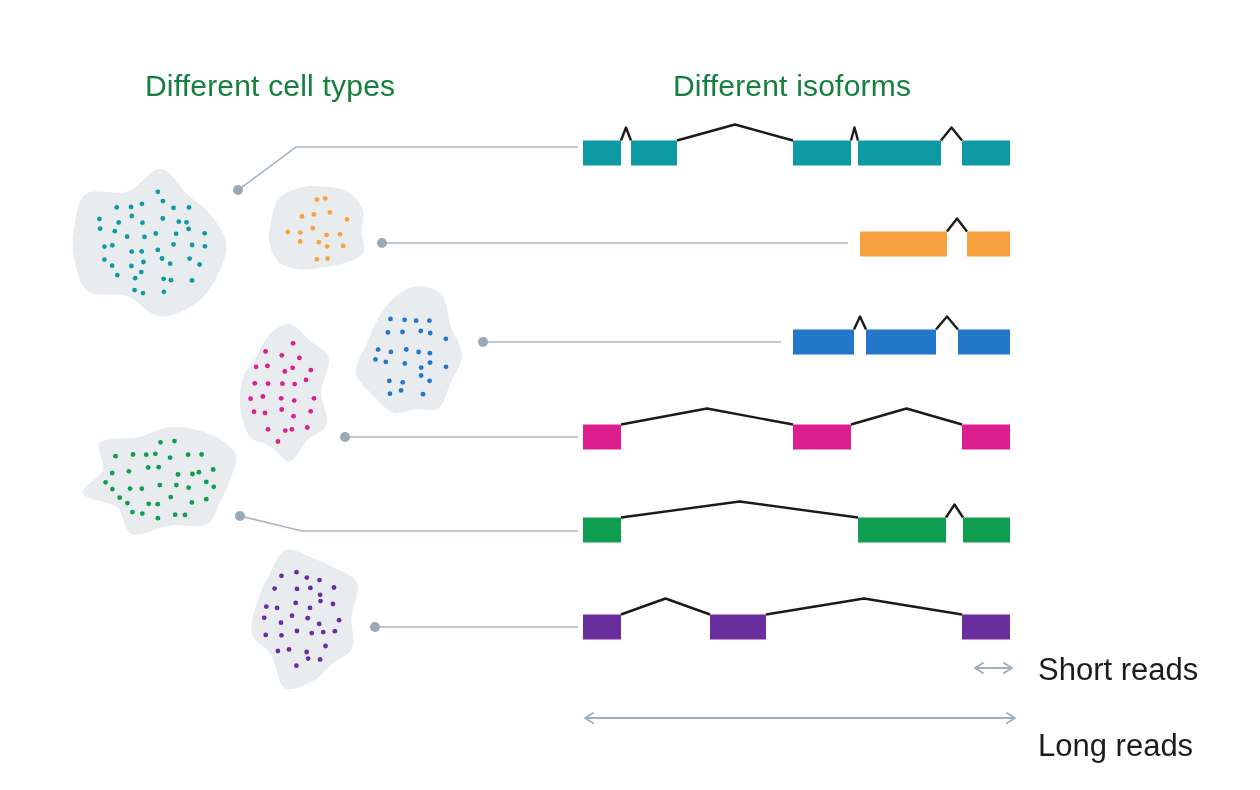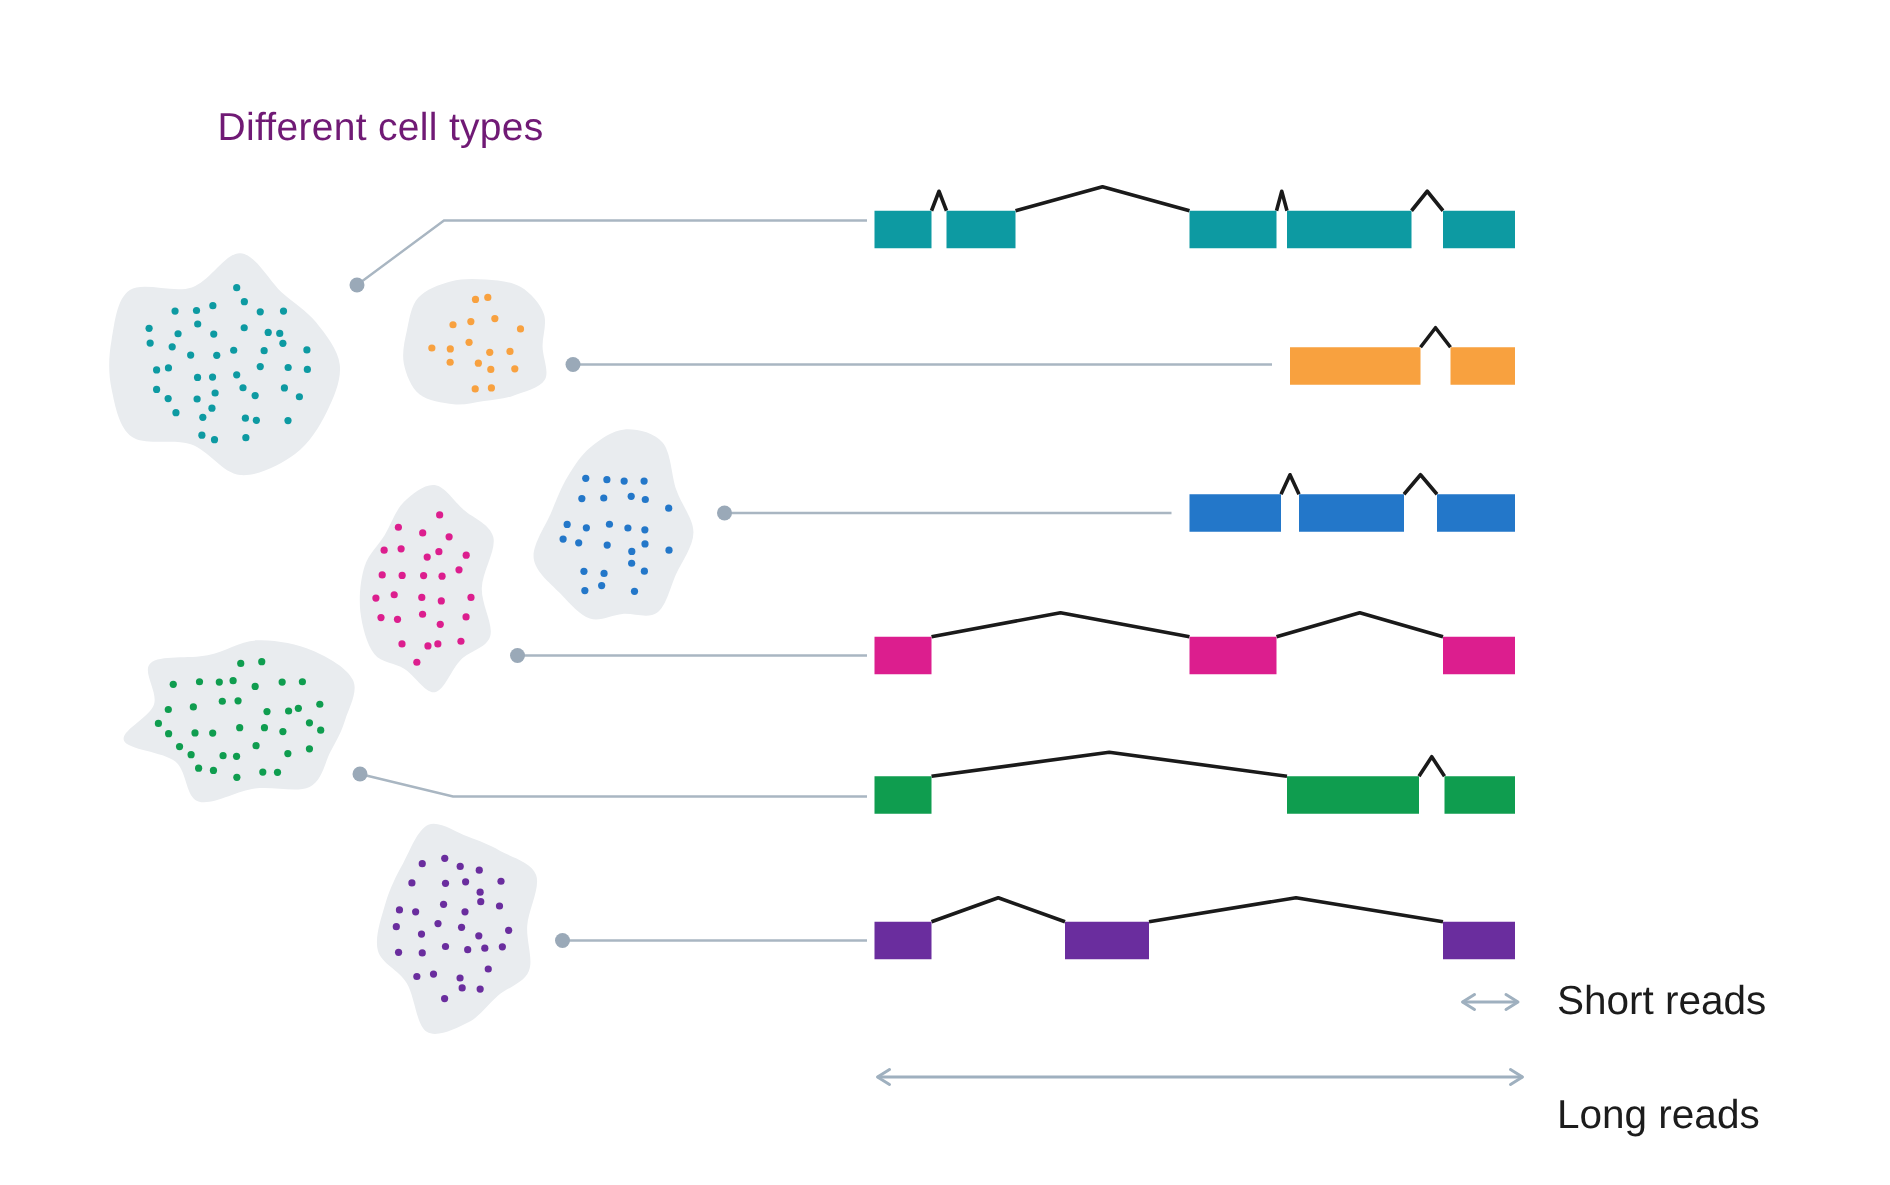--- a/index.html
+++ b/index.html
@@ -1,20 +1,20 @@
 <!DOCTYPE html>
 <html><head>
 <meta charset="utf-8">
 <style>
   html,body{margin:0;padding:0;background:#ffffff;}
   .stage{position:relative;width:1260px;height:790px;background:#ffffff;
          font-family:"Liberation Sans",sans-serif;overflow:hidden;}
   .stage svg{position:absolute;left:0;top:0;}
-  .heading{position:absolute;font-size:26px;font-weight:500;color:#701a75;letter-spacing:.2px;white-space:nowrap;}
-  .legend-text{position:absolute;font-size:27px;font-weight:400;color:#1c1c1c;white-space:nowrap;}
+  .heading{position:absolute;font-size:30px;font-weight:500;color:#15803d;letter-spacing:.2px;white-space:nowrap;}
+  .legend-text{position:absolute;font-size:31px;font-weight:400;color:#1c1c1c;white-space:nowrap;}
 </style>
 </head>
 <body>
 
 <div class="stage">
   <svg width="1260" height="790" viewBox="0 0 1260 790">
       <g>
         <path d="M 226.5 243.0 C 227.7 252.9, 222.9 264.5, 217.9 274.5 C 212.9 284.4, 206.3 295.7, 196.7 302.7 C 187.1 309.8, 171.7 317.8, 160.1 316.7 C 148.5 315.6, 139.2 300.4, 127.2 296.2 C 115.2 292.0, 96.9 297.5, 88.1 291.4 C 79.3 285.3, 76.7 270.3, 74.4 259.5 C 72.1 248.6, 72.4 237.6, 74.4 226.5 C 76.5 215.5, 77.7 199.2, 86.6 193.4 C 95.5 187.6, 115.7 195.7, 127.9 191.6 C 140.2 187.5, 150.2 168.3, 160.2 168.8 C 170.2 169.3, 179.3 187.1, 187.7 194.8 C 196.1 202.4, 204.2 206.8, 210.7 214.9 C 217.1 222.9, 225.3 233.1, 226.5 243.0 Z" fill="#e9ecef"></path>
         <circle cx="157.8" cy="191.8" r="2.4" fill="#0d9aa2"></circle>
         <circle cx="116.7" cy="207.4" r="2.4" fill="#0d9aa2"></circle>
@@ -297,15 +297,16 @@
         <path d="M 983 663 L 975 668 L 983 673" fill="none" stroke="#9fb0bf" stroke-width="2" stroke-linejoin="round" stroke-linecap="round"></path>
         <path d="M 1004 663 L 1012 668 L 1004 673" fill="none" stroke="#9fb0bf" stroke-width="2" stroke-linejoin="round" stroke-linecap="round"></path>
       </g>
       <g>
         <line x1="585" y1="718" x2="1015" y2="718" stroke="#9fb0bf" stroke-width="2"></line>
         <path d="M 593 713 L 585 718 L 593 723" fill="none" stroke="#9fb0bf" stroke-width="2" stroke-linejoin="round" stroke-linecap="round"></path>
         <path d="M 1007 713 L 1015 718 L 1007 723" fill="none" stroke="#9fb0bf" stroke-width="2" stroke-linejoin="round" stroke-linecap="round"></path>
       </g>
     </svg>
   <div class="heading" style="left:145px;top:69px">Different cell types</div>
+  <div class="heading" style="left:673px;top:69px">Different isoforms</div>
   <div class="legend-text" style="left:1038px;top:652px">Short reads</div>
   <div class="legend-text" style="left:1038px;top:728px">Long reads</div>
 </div>
 
 </body></html>

